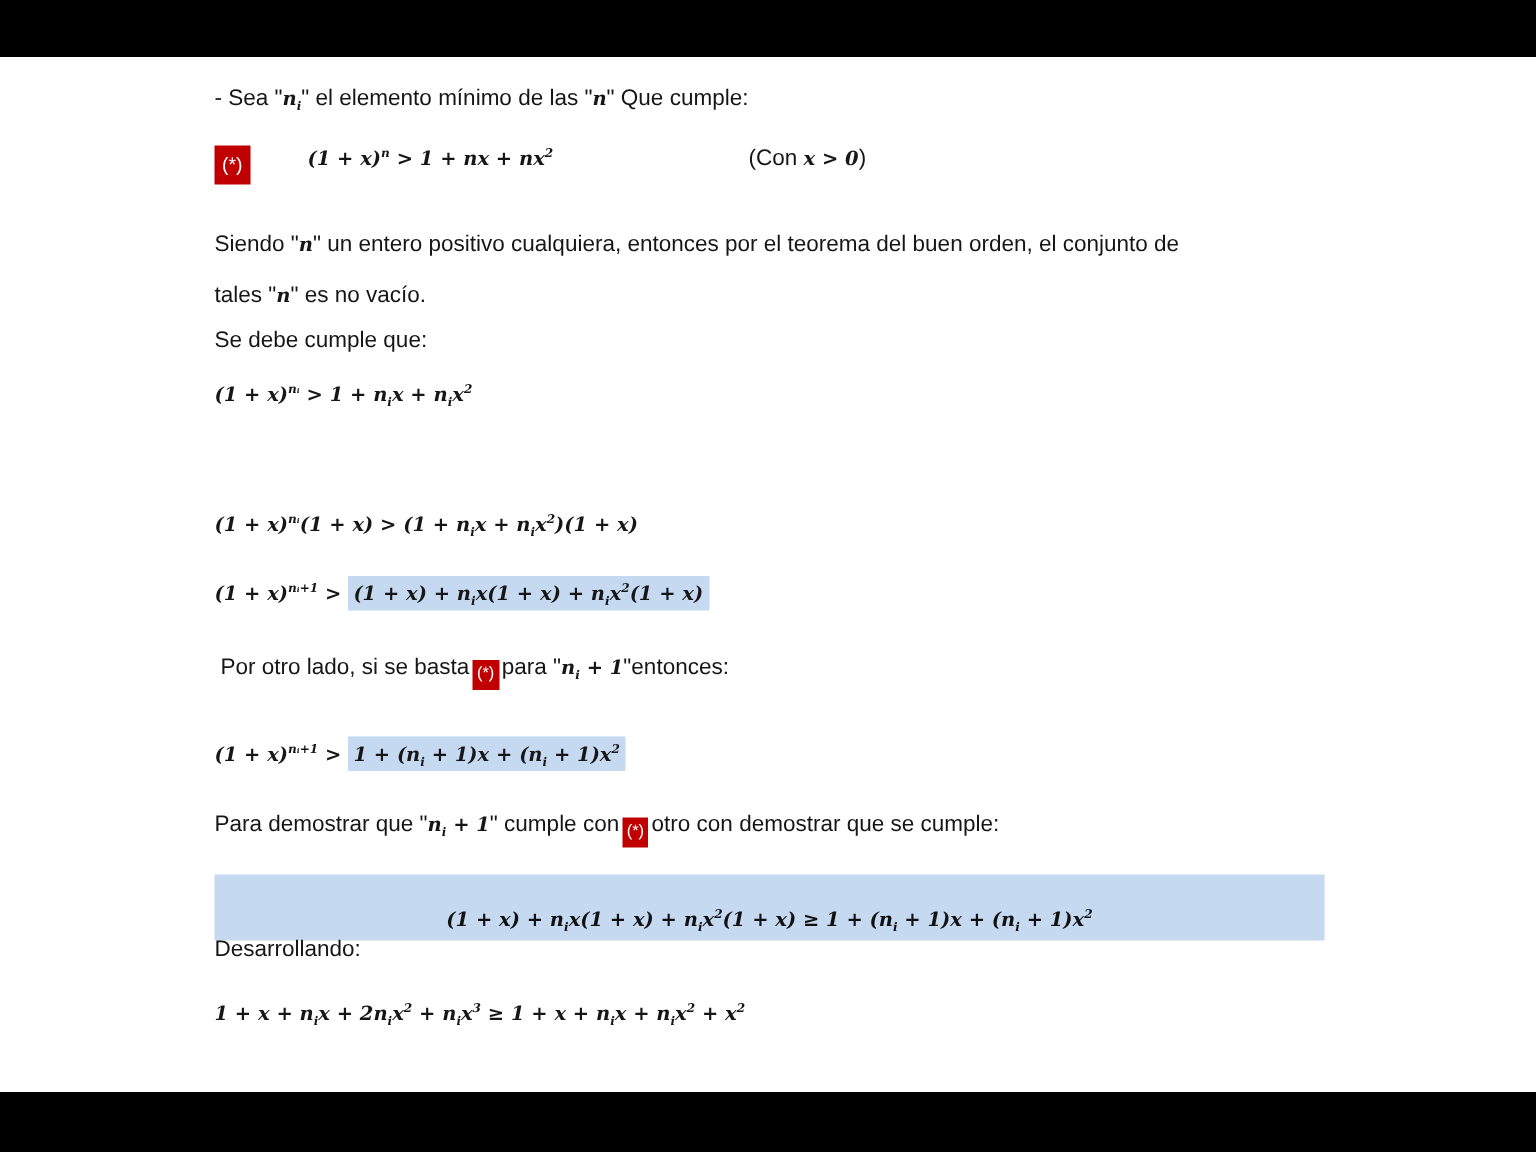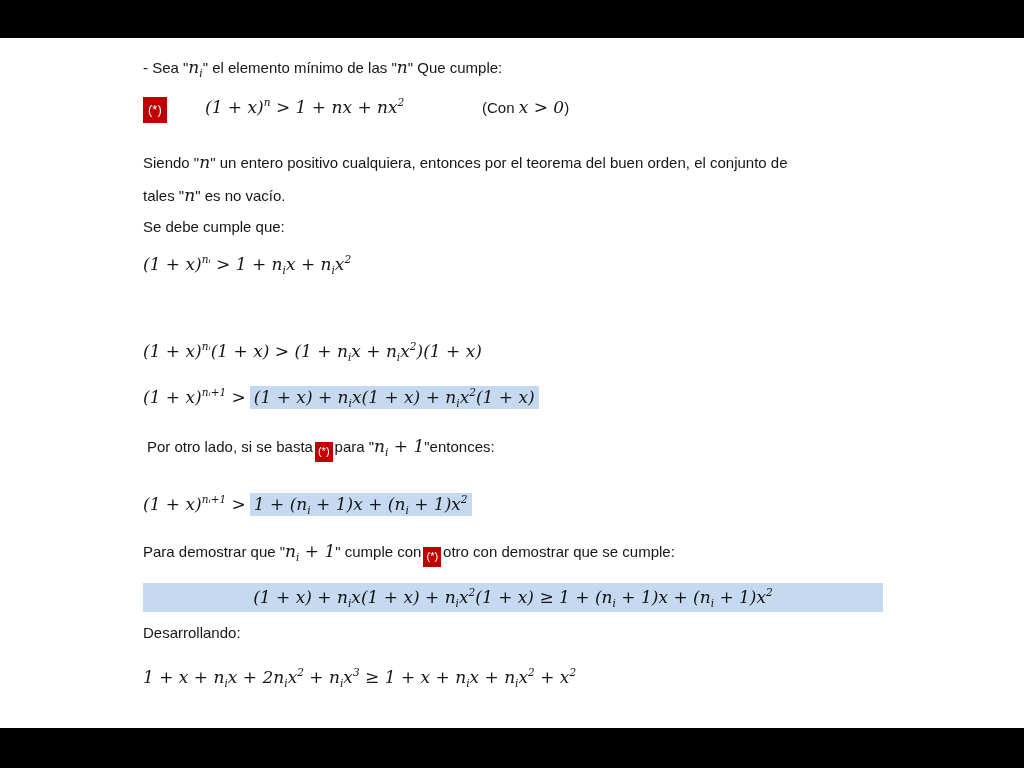--- a/index.html
+++ b/index.html
@@ -8,54 +8,54 @@
     background:#ffffff; font-family:"Liberation Sans", sans-serif; color:#111111;
   }
   .bar { position:absolute; left:0; width:1024px; background:#000000; }
   .bar.top { top:0; height:38px; }
   .bar.bottom { top:728px; height:40px; }
 
   .line { position:absolute; left:143px; font-size:15px; white-space:nowrap; color:#161616; }
   .para { white-space:normal; width:678px; line-height:33px; }
 
   
-  .mv { font-family:"DejaVu Serif", serif; font-style:italic; font-size:17px; font-weight:normal; }
+  .mv { font-family:"DejaVu Serif", serif; font-style:italic; font-size:13px; font-weight:bold; }
   sup, sub { font-size:0.62em; line-height:0; }
   sup { vertical-align:super; }
   sub { vertical-align:sub; }
 
   .star {
     display:inline-block; background:#c00000; color:#ffffff;
     font-size:11px; line-height:1; padding:4px 3px 5px 3px;
     vertical-align:-3px; margin:0 2px; font-family:"Liberation Sans", sans-serif;
   }
   .star.big {
     font-size:13px; padding:6px 5px 7px 5px; margin:0; vertical-align:baseline;
   }
   .hl { background:#c5d9f1; padding:3px 4px; margin-left:4px; }
   .band {
     position:absolute; left:143px; top:583px; width:740px;
-    background:#c5d9f1; text-align:center; padding:4px 0 5px 0;
+    background:#c5d9f1; text-align:center; padding:21px 0 5px 0;
     white-space:nowrap;
   }
   .centered { width:740px; white-space:nowrap; }
   .row-item { position:absolute; top:0; white-space:nowrap; }
 </style>
 </head>
 <body>
 
 <div class="stage">
   <div class="bar top"></div>
 
   <div class="line" style="top:57px">- Sea  "<span class="mv">n<sub>i</sub></span>"  el  elemento  mínimo  de las "<span class="mv">n</span>" Que cumple:</div>
 
   <div class="line" style="top:97px">
     <span class="row-item" style="left:0"><span class="star big">(*)</span></span>
     <span class="row-item" style="left:62px"><span class="mv">(1 + x)<sup>n</sup> &gt; 1 + nx + nx<sup>2</sup></span></span>
-    <span class="row-item" style="left:339px">(Con <span class="mv">x &gt; 0</span>)</span>
+    <span class="row-item" style="left:356px">(Con <span class="mv">x &gt; 0</span>)</span>
   </div>
 
   <div class="line para" style="top:146px">Siendo "<span class="mv">n</span>" un entero positivo cualquiera, entonces por el  teorema del buen orden, el conjunto de tales "<span class="mv">n</span>" es no vacío.</div>
 
   <div class="line" style="top:218px">Se  debe cumple que:</div>
 
   <div class="line" style="top:254px"><span class="mv">(1 + x)<sup>nᵢ</sup> &gt; 1 + n<sub>i</sub>x + n<sub>i</sub>x<sup>2</sup></span></div>
 
 
   <div class="line" style="top:341px"><span class="mv">(1 + x)<sup>nᵢ</sup>(1 + x) &gt; (1 + n<sub>i</sub>x + n<sub>i</sub>x<sup>2</sup>)(1 + x)</span></div>

